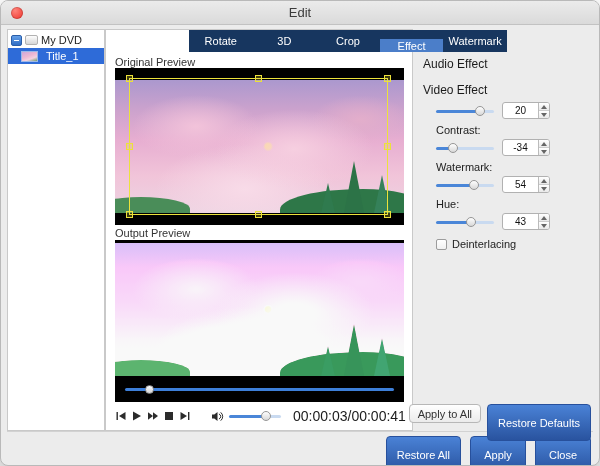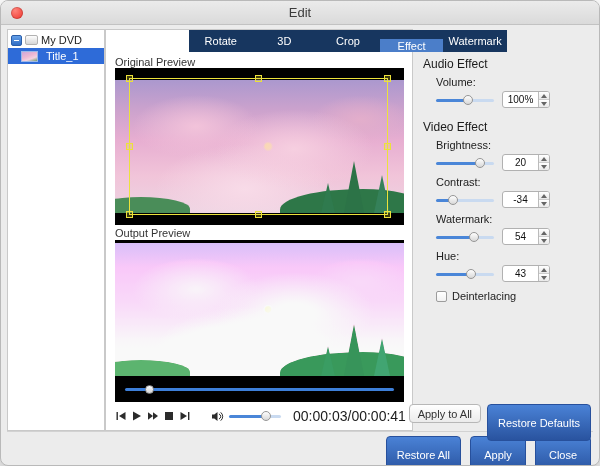--- a/index.html
+++ b/index.html
@@ -243,41 +243,24 @@
     <button class="tab">Rotate</button>
     <button class="tab">3D</button>
     <button class="tab">Crop</button>
     <button class="tab active">Effect</button>
     <button class="tab">Watermark</button>
   </div>
 
   <div class="rightpanel">
     <div class="rp-h">Audio Effect</div>
 
+
+    <div class="rp-h rp-h2">Video Effect</div>
+
     <div class="rp-group">
-      <div class="rp-label">Volume:</div>
-      <div class="rp-row">
-        <div class="slider" style="--pos: 55%;">
-          <div class="s-track"></div>
-          <div class="s-thumb"></div>
-        </div>
-        <div class="spin">
-          <span class="spin-val">100%</span>
-          <span class="spin-btns">
-            <button class="spin-up"></button>
-            <button class="spin-dn"></button>
-          </span>
-        </div>
-      </div>
-    </div>
-
-    <div class="rp-h rp-h2">Video Effect</div>
-
-    <div class="rp-group">
-      <div class="rp-label">Brightness:</div>
       <div class="rp-row">
         <div class="slider" style="--pos: 75%;">
           <div class="s-track"></div>
           <div class="s-thumb"></div>
         </div>
         <div class="spin">
           <span class="spin-val">20</span>
           <span class="spin-btns">
             <button class="spin-up"></button>
             <button class="spin-dn"></button>

